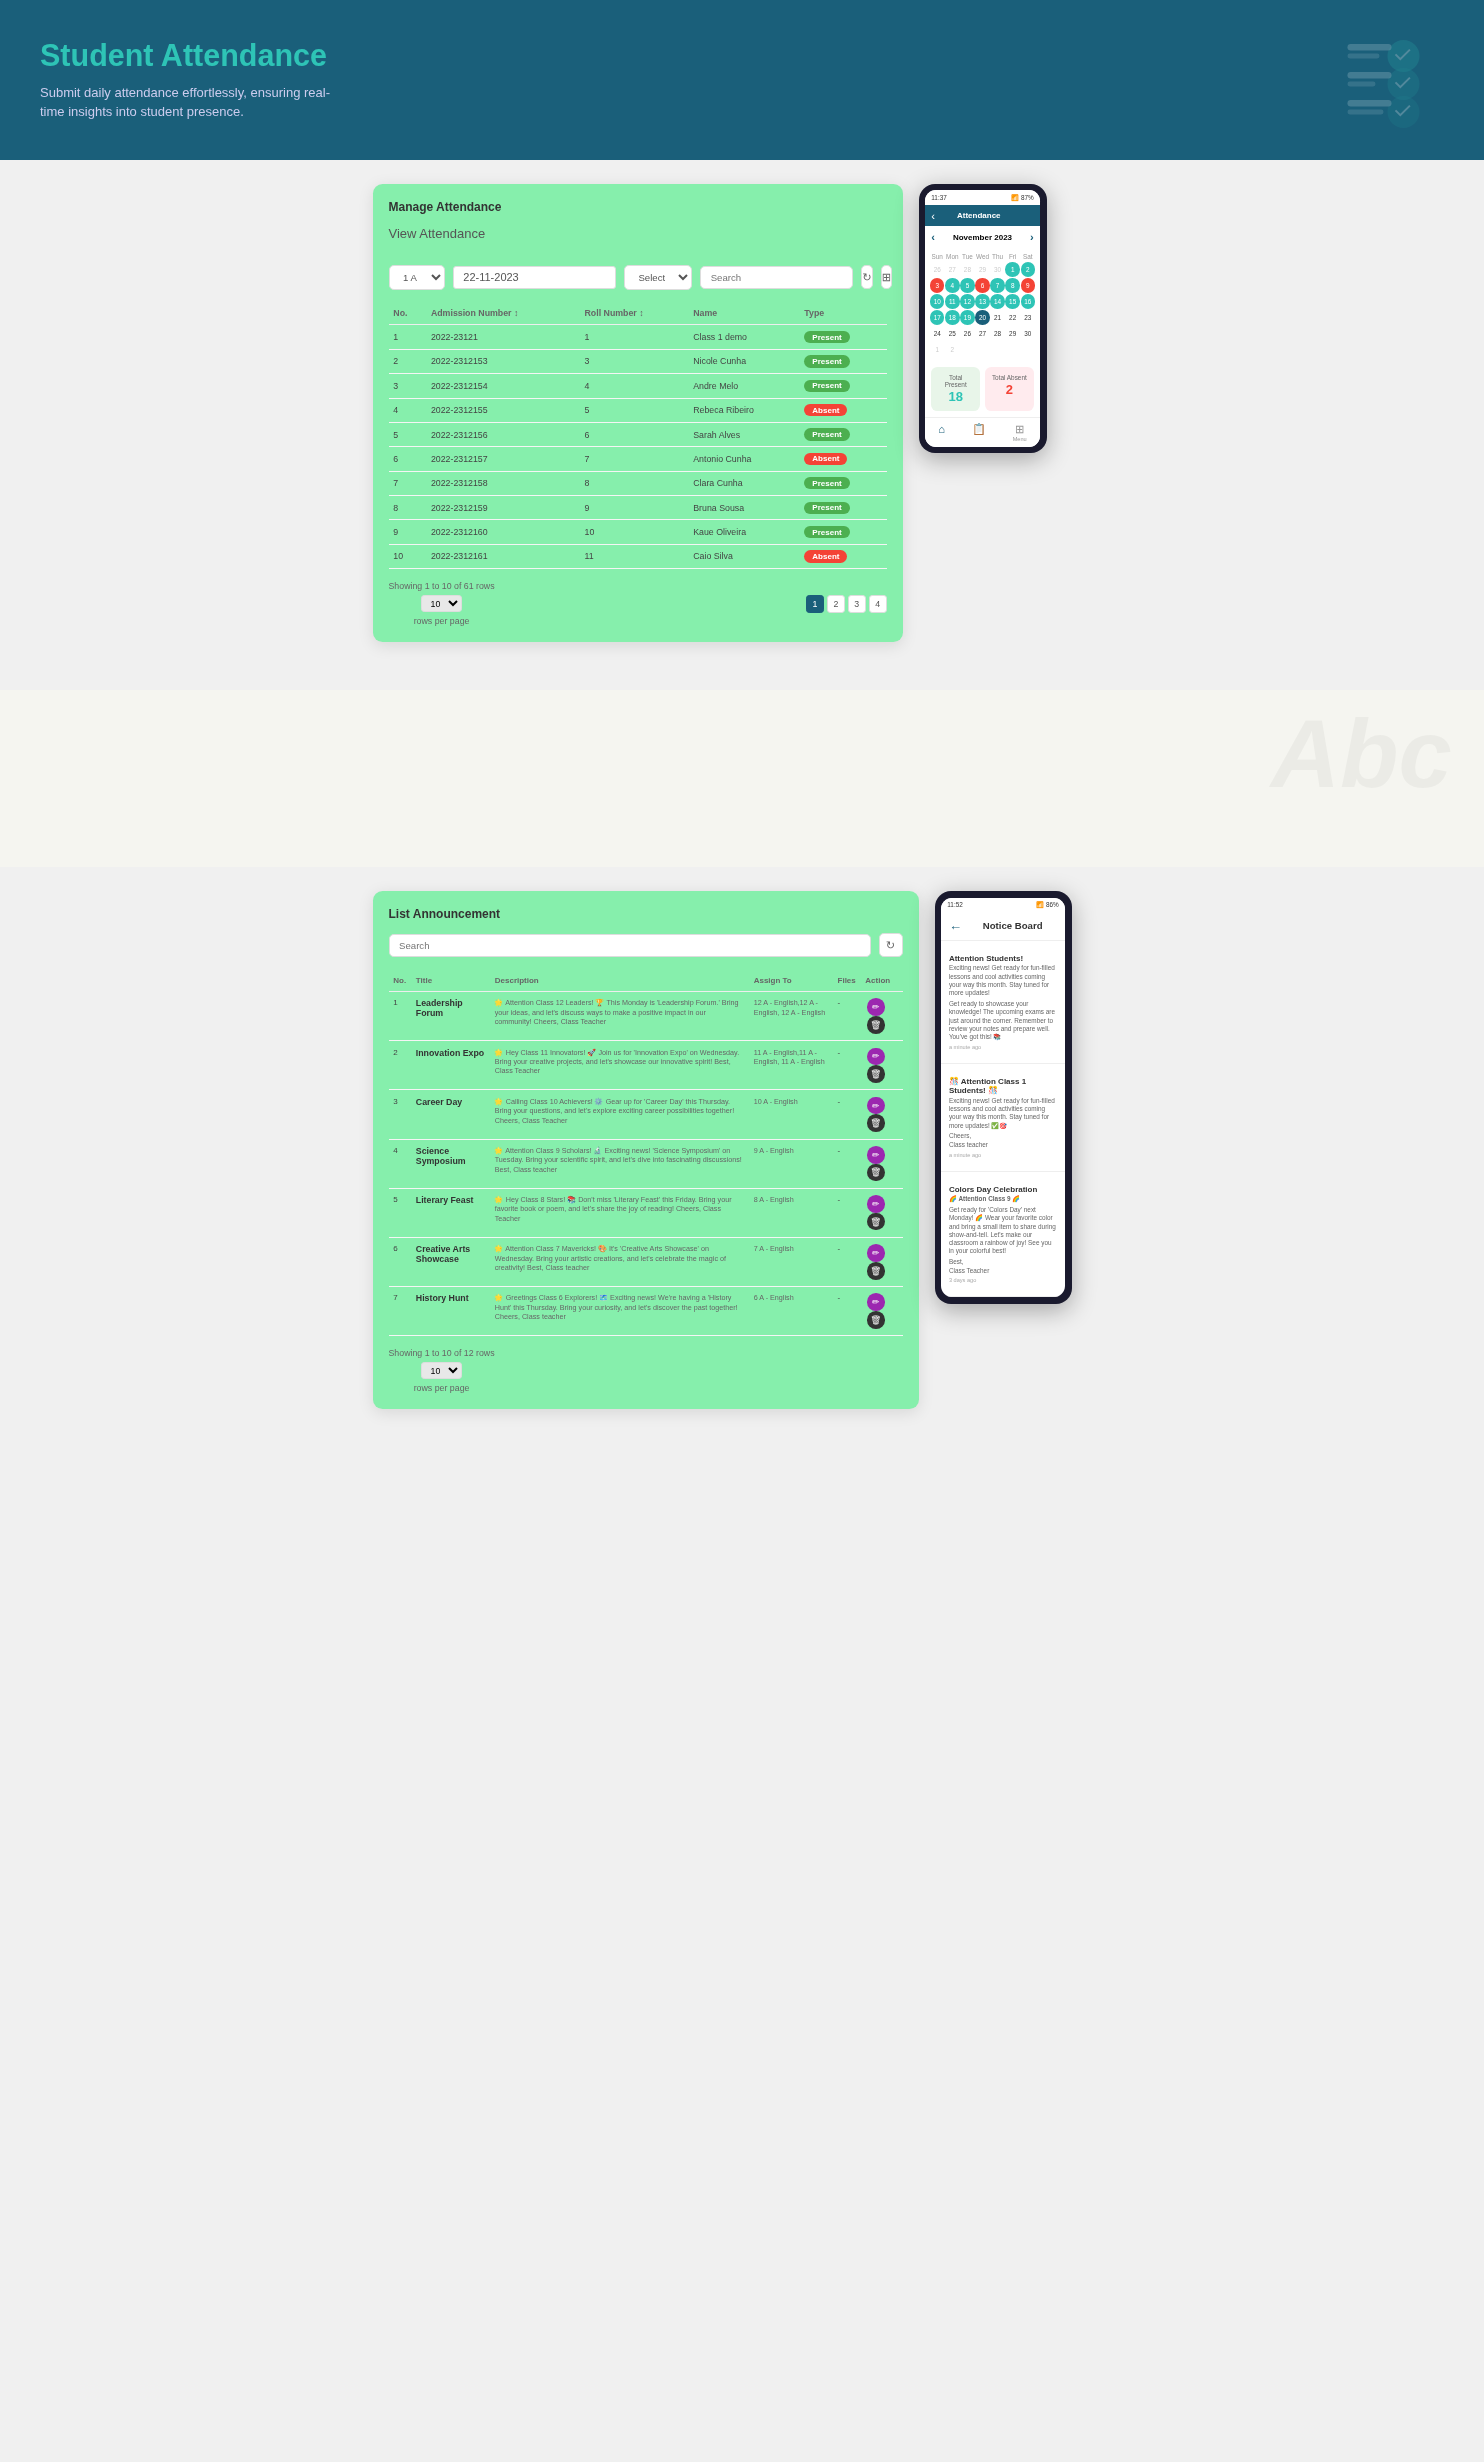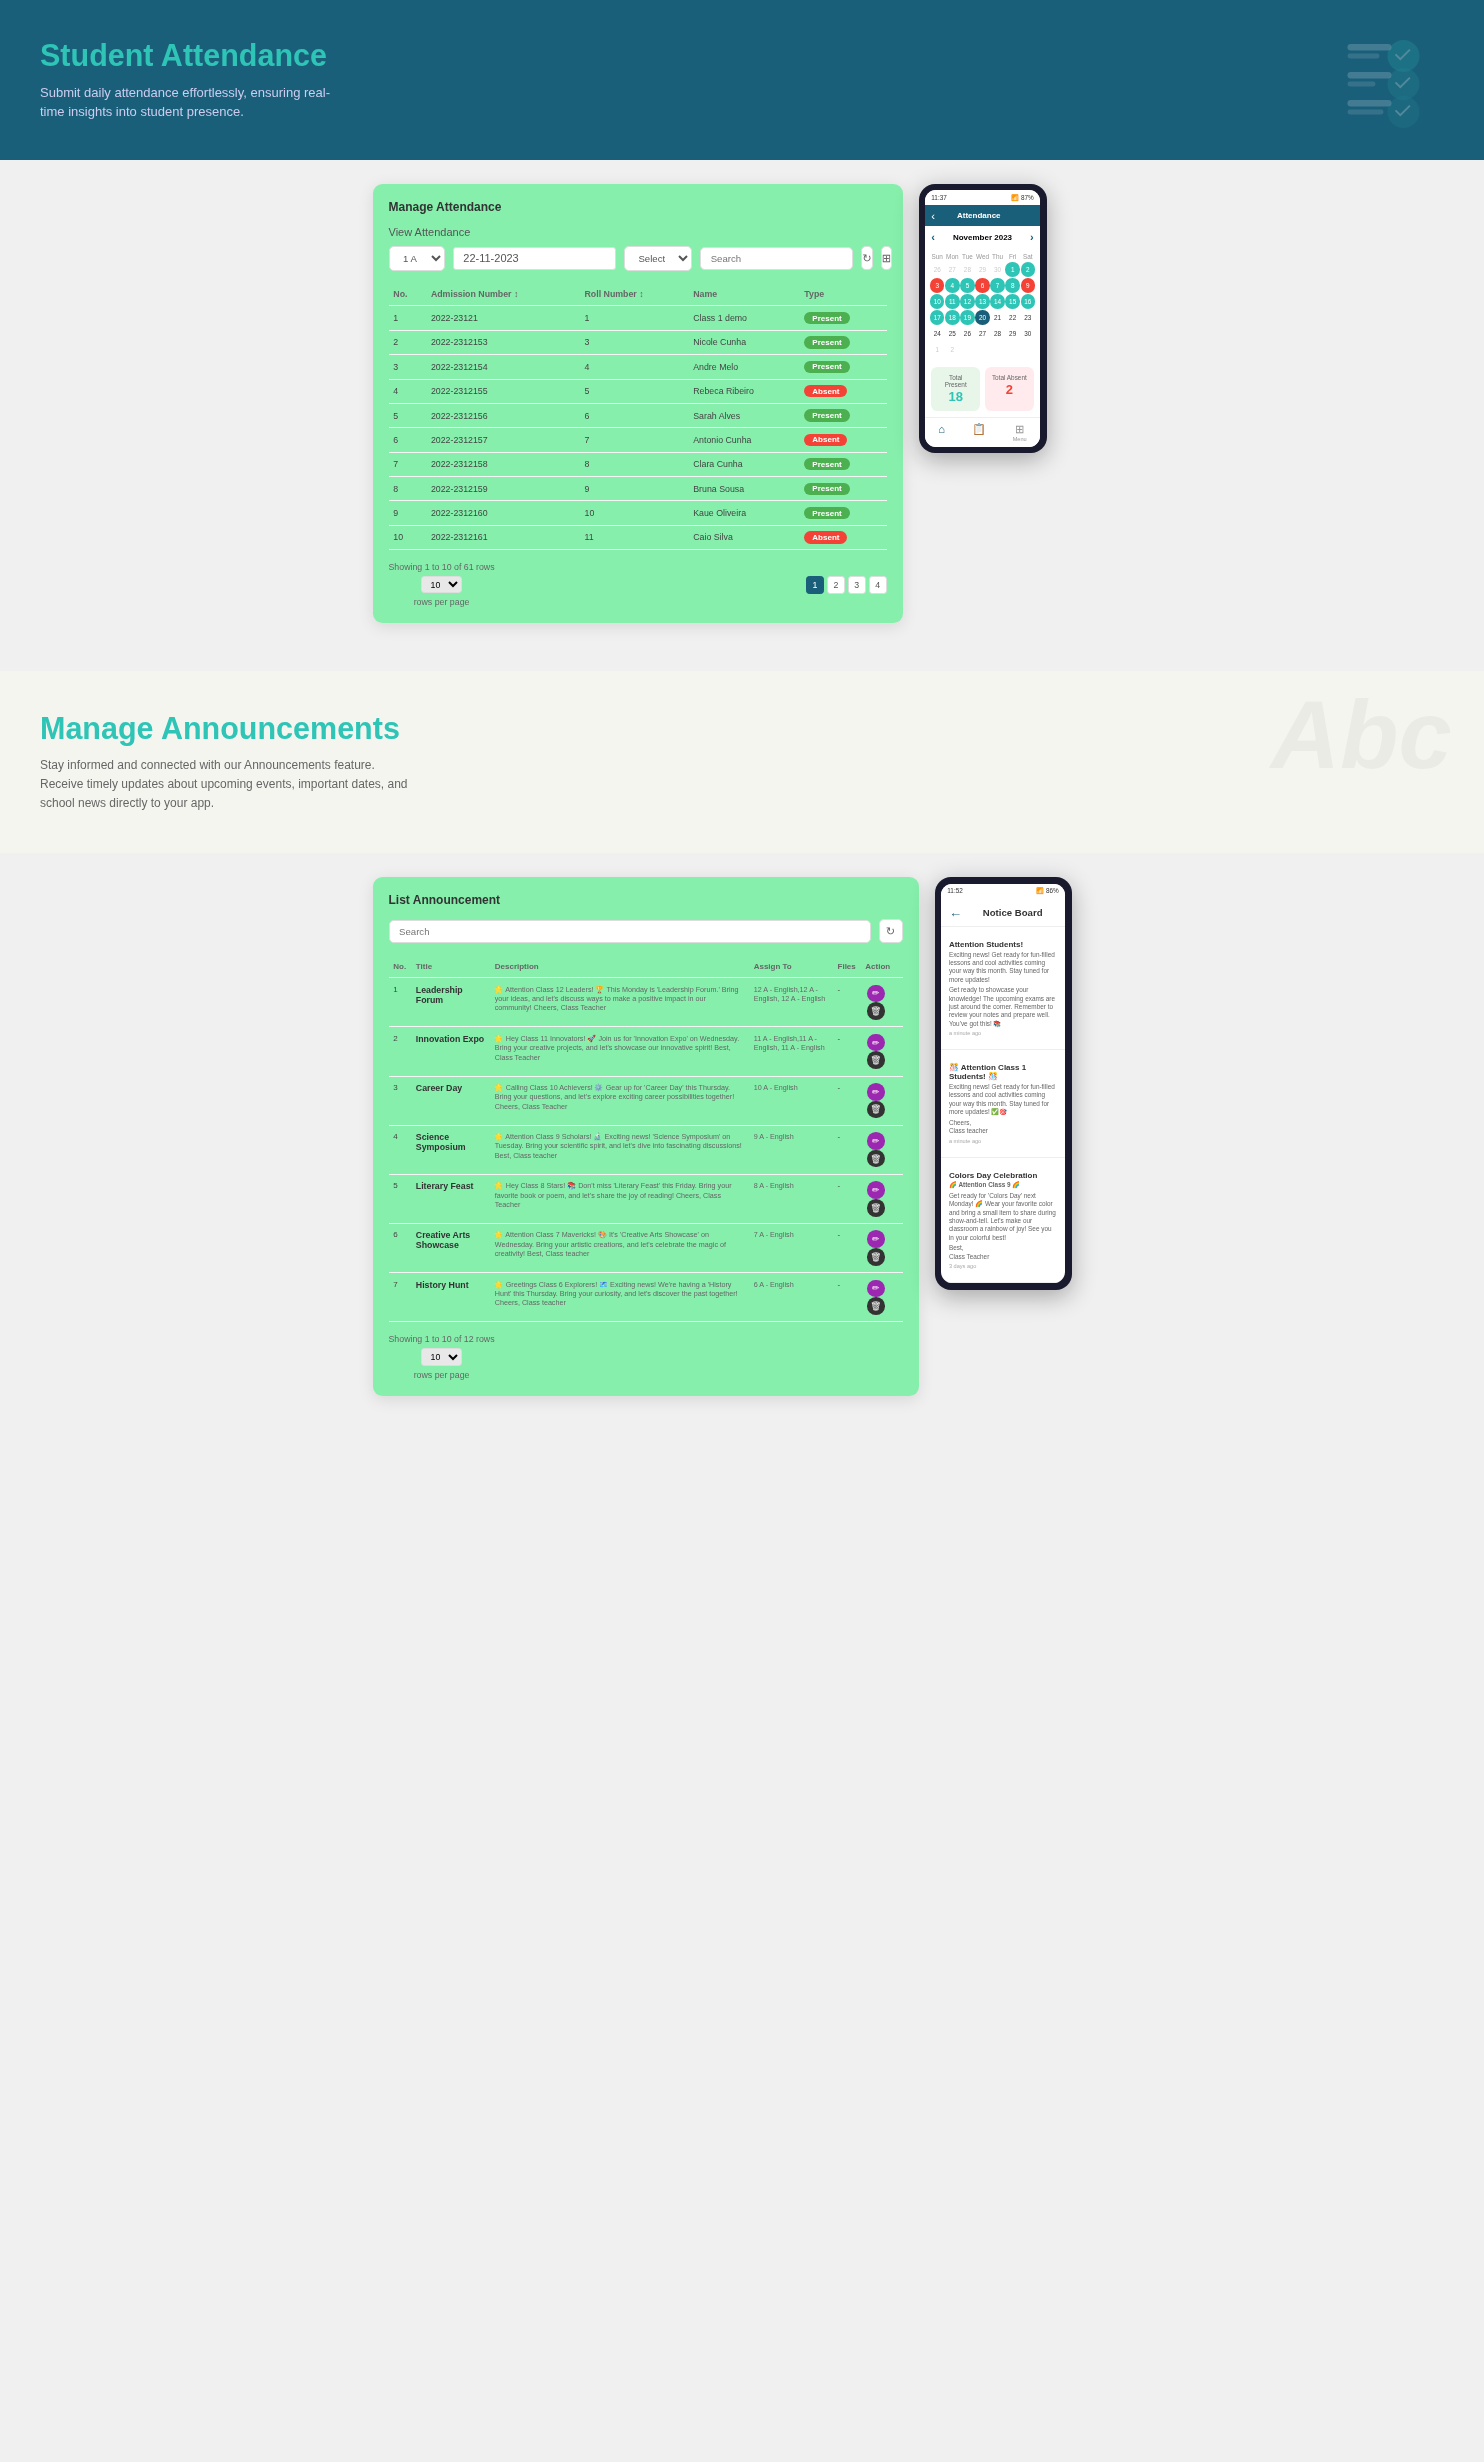--- a/index.html
+++ b/index.html
@@ -351,21 +351,21 @@
       <path d="M120 98 L126 104 L138 92" stroke="white" stroke-width="2.5" fill="none" opacity="0.8"></path>
     </svg>
   </div>
 </div>
 
 <div class="content-section">
   <div class="dual-display">
 
     <div class="desktop-panel">
       <div class="panel-title">Manage Attendance</div>
-      <div style="font-size:11px;color:#555;margin-bottom:8px">View Attendance</div>
+      <div style="font-size:13px;color:#555;margin-bottom:24px">View Attendance</div>
 
       <div class="filters-row">
         <select class="filter-select">
           <option>1 A</option>
         </select>
         <input type="text" class="filter-date" value="22-11-2023" style="">
         <select class="filter-select">
           <option>Select</option>
         </select>
         <input type="text" class="search-input" placeholder="Search" style="">
@@ -576,26 +576,20 @@
         </div>
       </div>
     </div>
 
   </div>
 </div>
 
 <div class="section-gap"></div>
 
 <div class="hero-section-2">
-  <div class="hero-text-2">
-    <h1>
-      <span>Manage </span><span>Announcements</span>
-    </h1>
-    <p>Stay informed and connected with our Announcements feature. Receive timely updates about upcoming events, important dates, and school news directly to your app.</p>
-  </div>
   <div class="hero-bg-text">Abc</div>
 </div>
 
 <div class="content-section">
   <div class="dual-display">
 
     <div class="desktop-panel" style="max-width:546px">
       <div class="panel-title">List Announcement</div>
 
       <div class="filters-row">

